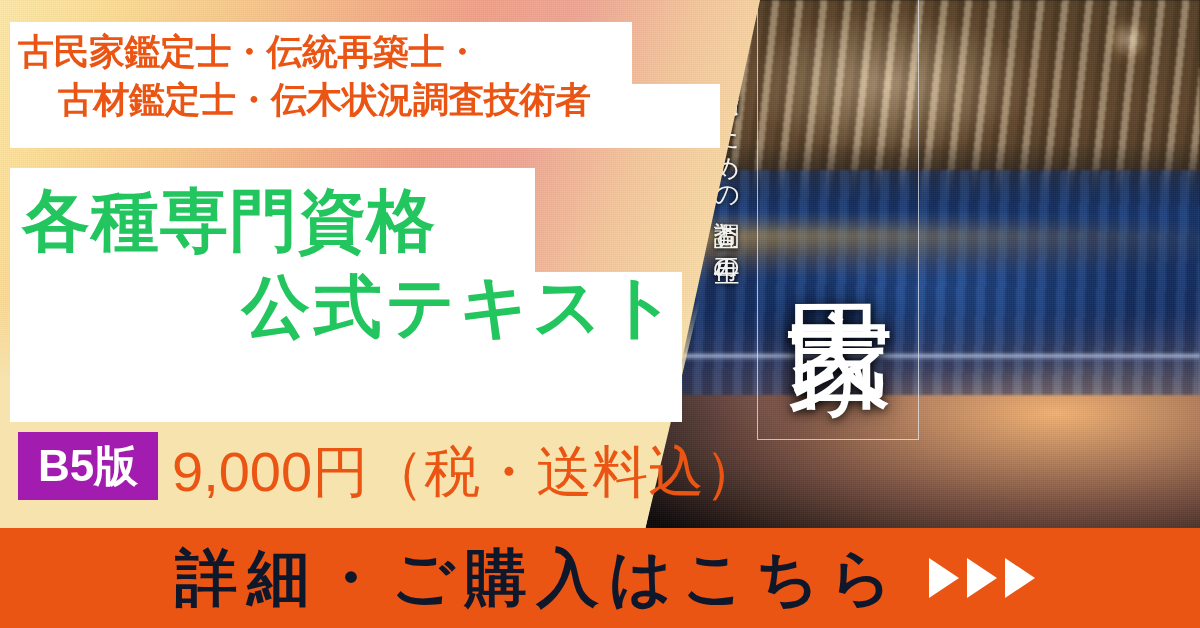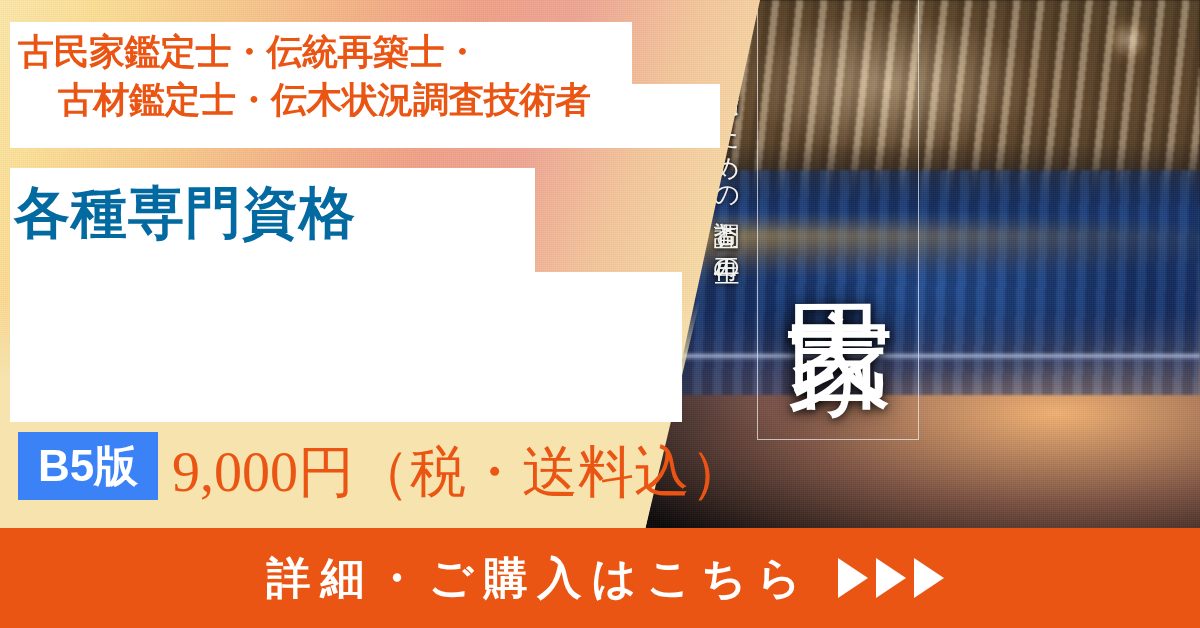--- a/index.html
+++ b/index.html
@@ -156,52 +156,51 @@
   .headline-sub {
     position:absolute; left:18px; top:28px; width:700px;
     color:#ea5514;
     font-size:36px; font-weight:700; line-height:1.34;
     letter-spacing:-0.5px;
     white-space:nowrap;
   }
   .headline-sub .l2 { letter-spacing:-0.5px;margin-left:40px; }
 
   .headline-main {
-    position:absolute; left:14px; top:178px; width:680px;
-    color:#0369a1;
-    font-size:56px; font-weight:700; line-height:1.26;
+    position:absolute; left:22px; top:178px; width:680px;
+    color:#22c55e;
+    font-size:68px; font-weight:700; line-height:1.26;
     letter-spacing:1px;
   }
   .headline-main .m1 { display:block; }
   .headline-main .m2 { display:block; text-align:right; padding-right:22px; letter-spacing:4px; }
 
   
   .badge {
     position:absolute; left:18px; top:432px; width:140px; height:68px;
-    background:#3b82f6; color:#fff;
+    background:#a21caf; color:#fff;
     font-size:44px; font-weight:700;
     display:flex; align-items:center; justify-content:center;
     letter-spacing:0px;
   }
   .price {
     position:absolute; left:172px; top:435px;
     color:#ea5514;
     font-size:56px; font-weight:400; letter-spacing:0px;
     white-space:nowrap;
-    font-family:Liberation Serif, serif;
   }
 
   
   .cta {
     position:absolute; left:0; top:528px; width:1200px; height:100px;
     background:#ea5514;
     display:flex; align-items:center; justify-content:center; gap:26px;
   }
   .cta-label {
-    color:#ffffff; font-size:44px; font-weight:700; letter-spacing:10px;
+    color:#0f172a; font-size:62px; font-weight:700; letter-spacing:10px;
     white-space:nowrap; padding-left:10px;
   }
   .cta-arrows { display:flex; gap:8px; align-items:center; }
   .cta-arrows .tri {
     width:0; height:0;
     border-left:30px solid #fff;
     border-top:20px solid transparent;
     border-bottom:20px solid transparent;
   }
 </style>
@@ -237,20 +236,21 @@
   <div class="plate plate-main-u"></div>
   <div class="plate plate-main-l"></div>
 
   <div class="headline-sub">
     <div class="l1">古民家鑑定士・伝統再築士・</div>
     <div class="l2">古材鑑定士・伝木状況調査技術者</div>
   </div>
 
   <div class="headline-main">
     <span class="m1">各種専門資格</span>
+    <span class="m2">公式テキスト</span>
   </div>
 
   <div class="badge">B5版</div>
   <div class="price">9,000円（税・送料込）</div>
 
   <div class="cta">
     <span class="cta-label">詳細・ご購入はこちら</span>
     <span class="cta-arrows">
       <span class="tri"></span>
       <span class="tri"></span>

